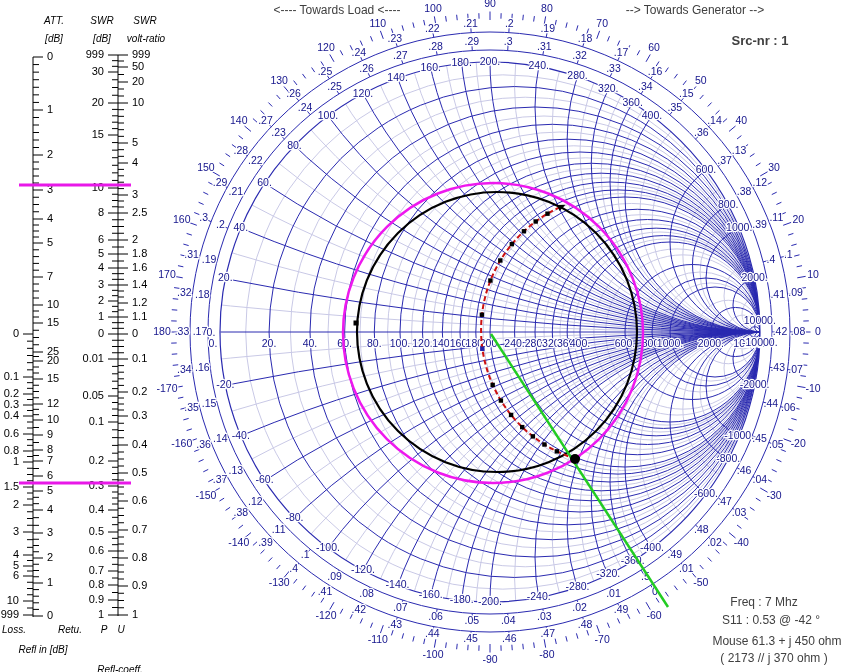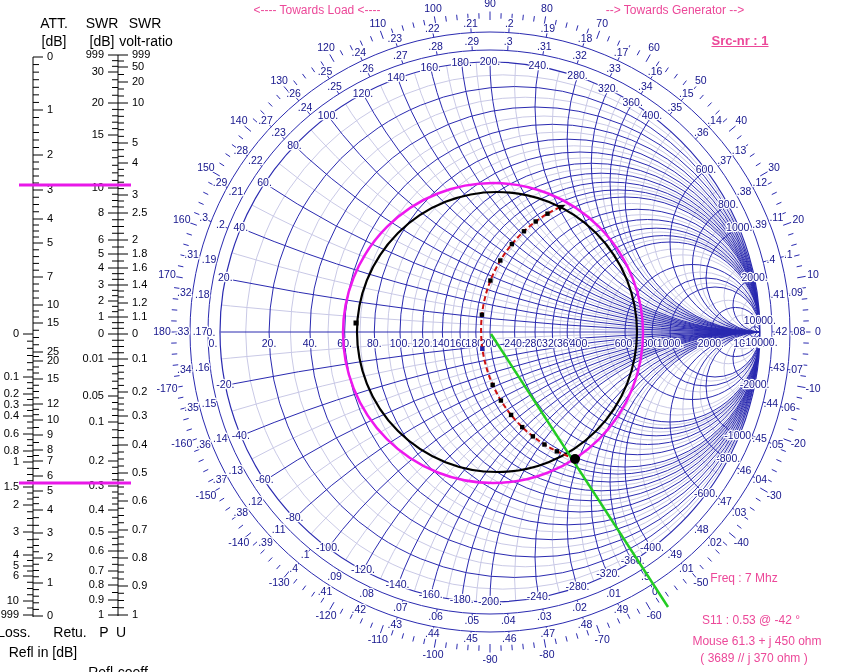--- a/index.html
+++ b/index.html
@@ -1,23 +1,23 @@
 <!DOCTYPE html>
 <html><head>
 <meta charset="utf-8">
 <style>
   html,body{margin:0;padding:0;background:#fff;}
   #app{position:relative;width:843px;height:672px;background:#ffffff;
        font-family:"Liberation Sans",sans-serif;overflow:hidden;}
   #chart-svg{position:absolute;left:0;top:0;}
   #chart-svg text{font-family:"Liberation Sans",sans-serif;}
   .ctr{position:absolute;transform:translateX(-50%);white-space:nowrap;}
-  .navy{color:#ec4899;font-size:12px;}
-  .blk{color:#000000;font-size:14px;}
-  .bold{font-weight:bold;font-size:13px;text-decoration:underline;}
+  .navy{color:#404040;font-size:12px;margin-left:20px;}
+  .blk{color:#000000;font-size:10px;font-style:italic;}
+  .bold{font-weight:bold;font-size:13px;}
 </style>
 </head>
 <body>
 
 <div id="app">
 
   <svg id="chart-svg" width="843" height="672" viewBox="0 0 843 672">
       <defs>
         <clipPath id="disk">
           <circle cx="490" cy="332" r="269.6"></circle>
@@ -1062,24 +1062,24 @@
         <text x="104" y="615" text-anchor="end" dominant-baseline="middle" font-size="11px" fill="#000">1</text>
       </g>
       <line x1="19" y1="185" x2="131" y2="185" stroke="#E818E8" stroke-width="3"></line>
       <line x1="19" y1="483" x2="131" y2="483" stroke="#E818E8" stroke-width="3"></line>
     </svg>
 
   <div class="ctr navy" style="left:317px;top:3px">&lt;---- Towards Load &lt;----</div>
   <div class="ctr navy" style="left:675px;top:3px">--&gt; Towards Generator --&gt;</div>
   <div class="ctr navy bold" style="left:740px;top:33px">Src-nr : 1</div>
 
-  <div class="ctr navy" style="left:744px;top:571px">Freq : 7 Mhz</div>
+  <div class="ctr navy" style="left:744px;top:595px">Freq : 7 Mhz</div>
   <div class="ctr navy" style="left:751px;top:613px">S11 : 0.53 @ -42 °</div>
   <div class="ctr navy" style="left:757px;top:634px">Mouse 61.3 + j 450 ohm</div>
-  <div class="ctr navy" style="left:754px;top:651px">( 3689 // j 370 ohm )</div>
+  <div class="ctr navy" style="left:754px;top:651px">( 2173 // j 370 ohm )</div>
 
   <div class="ctr blk" style="left:54px;top:15px">ATT.</div>
   <div class="ctr blk" style="left:54px;top:33px">[dB]</div>
   <div class="ctr blk" style="left:102px;top:15px">SWR</div>
   <div class="ctr blk" style="left:102px;top:33px">[dB]</div>
   <div class="ctr blk" style="left:145px;top:15px">SWR</div>
   <div class="ctr blk" style="left:146px;top:33px">volt-ratio</div>
 
   <div class="ctr blk" style="left:14px;top:624px">Loss.</div>
   <div class="ctr blk" style="left:70px;top:624px">Retu.</div>

